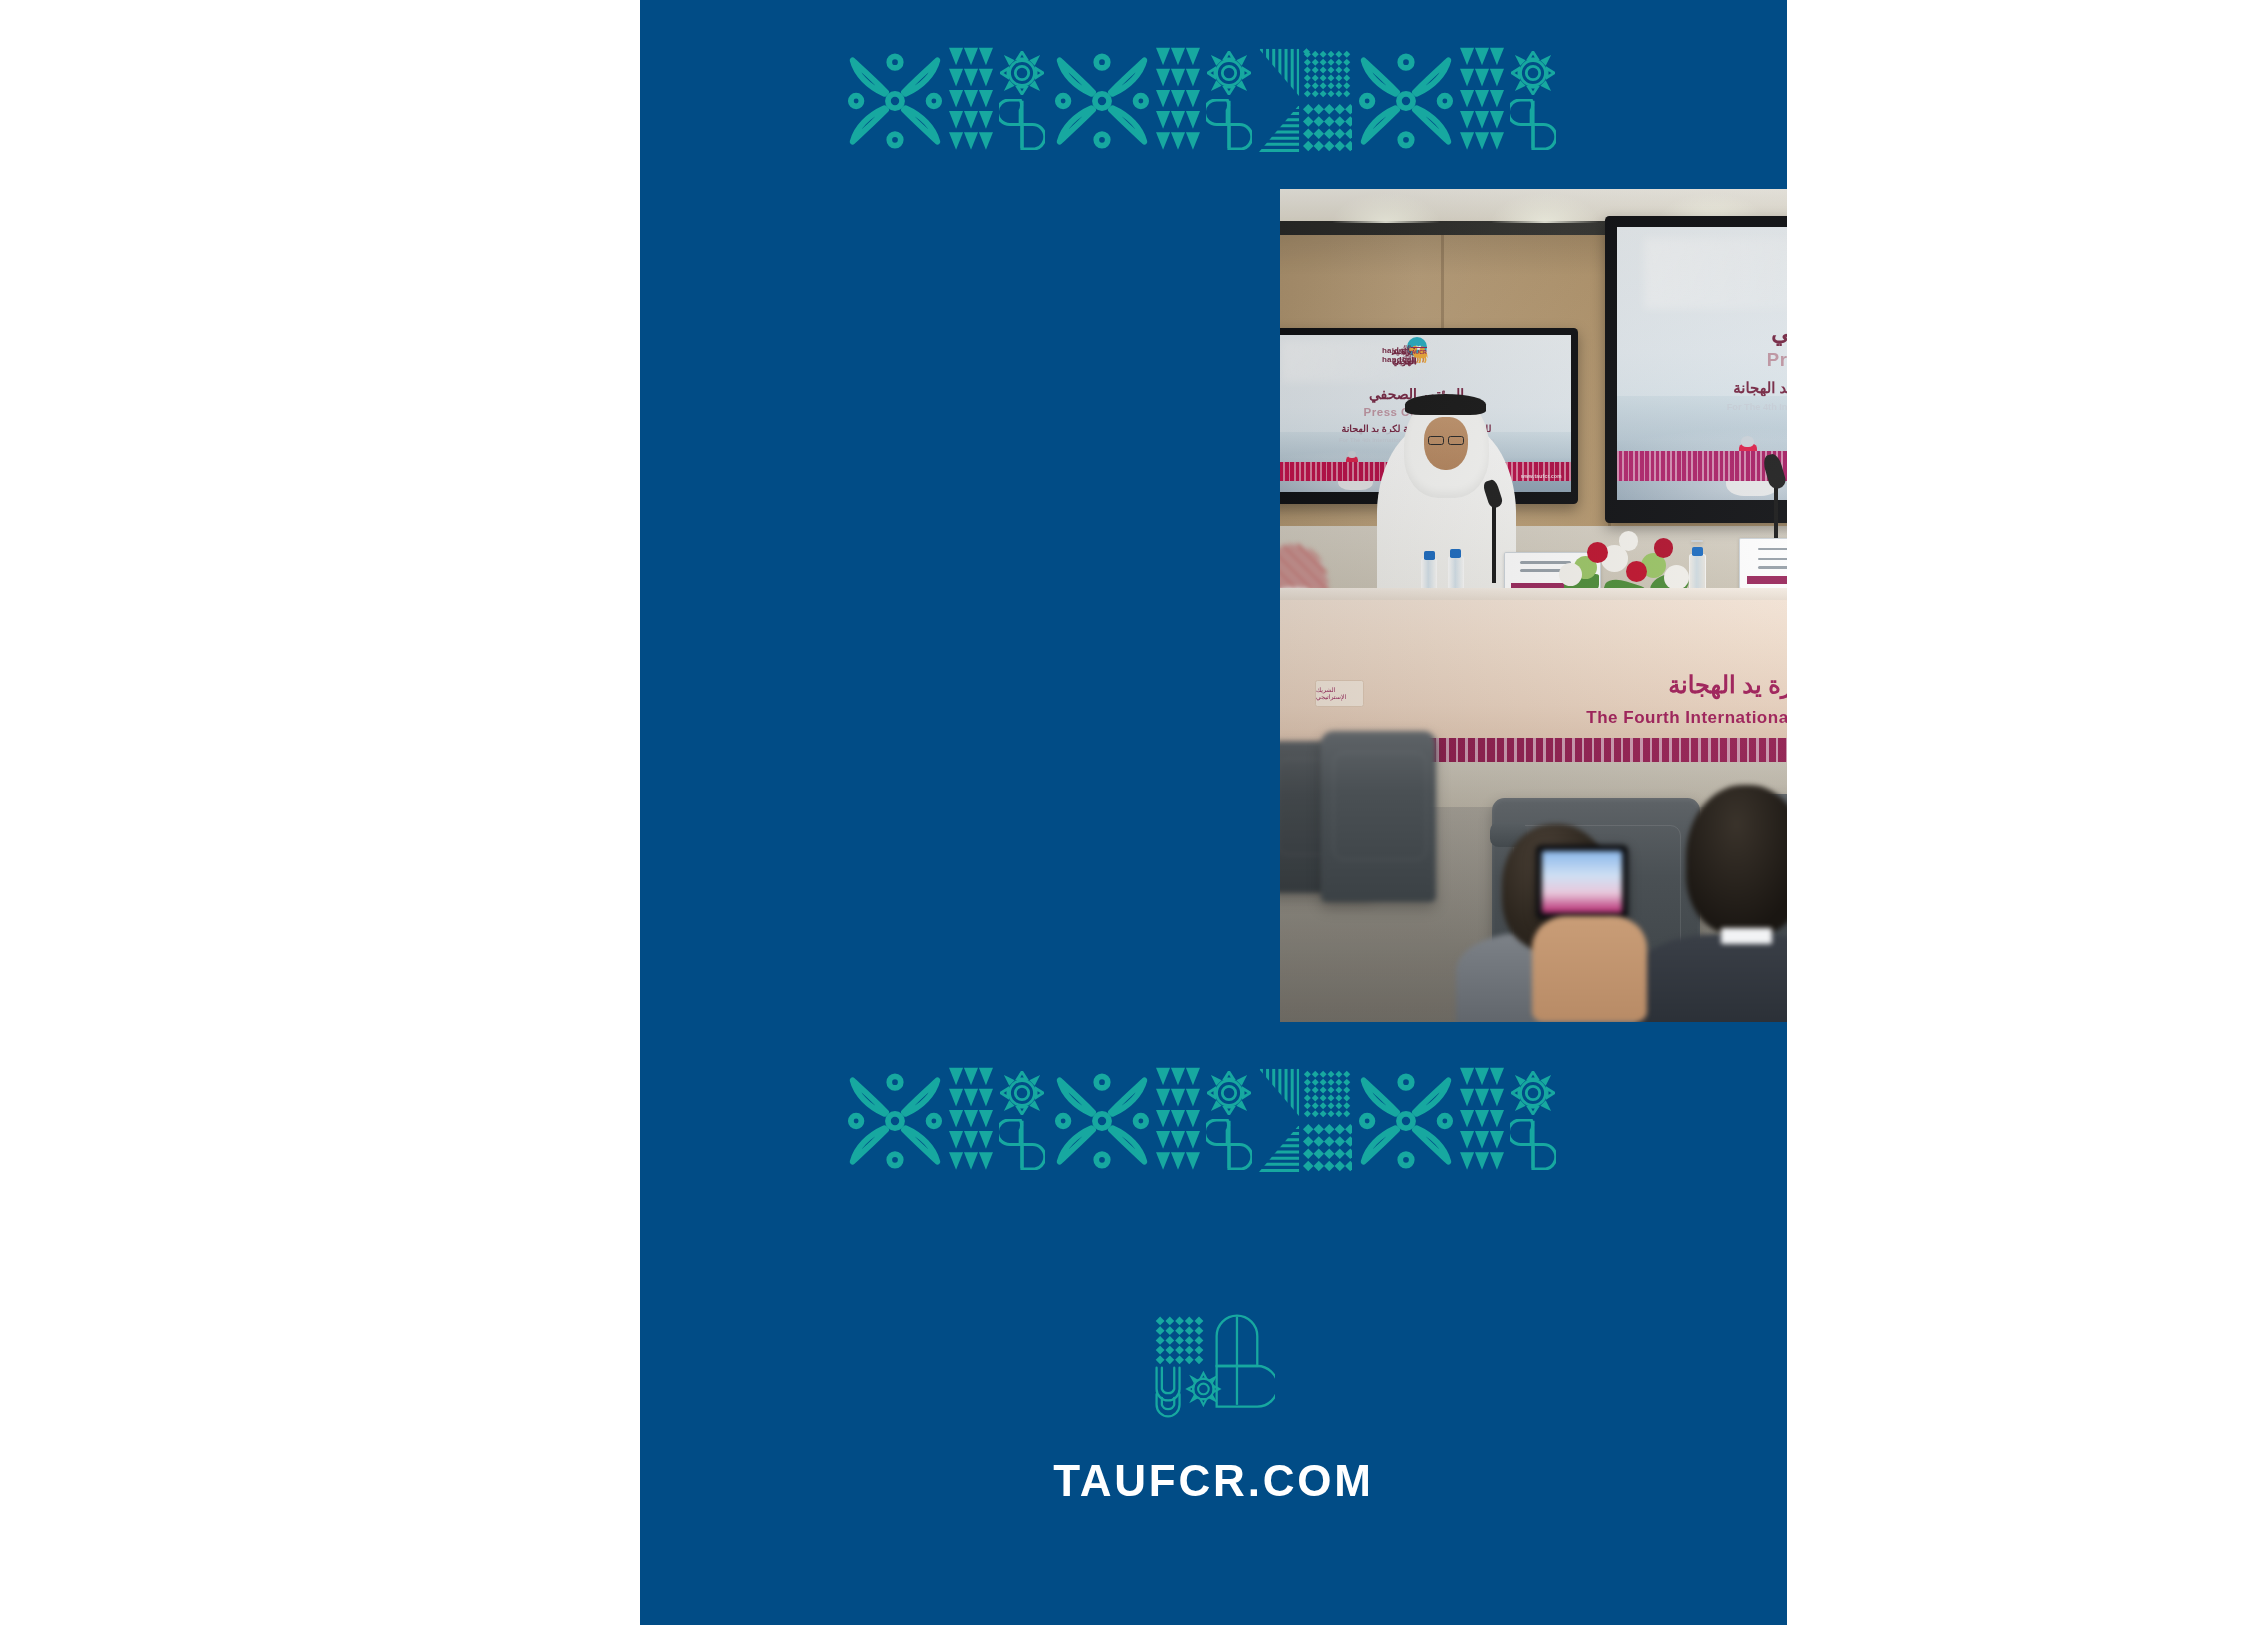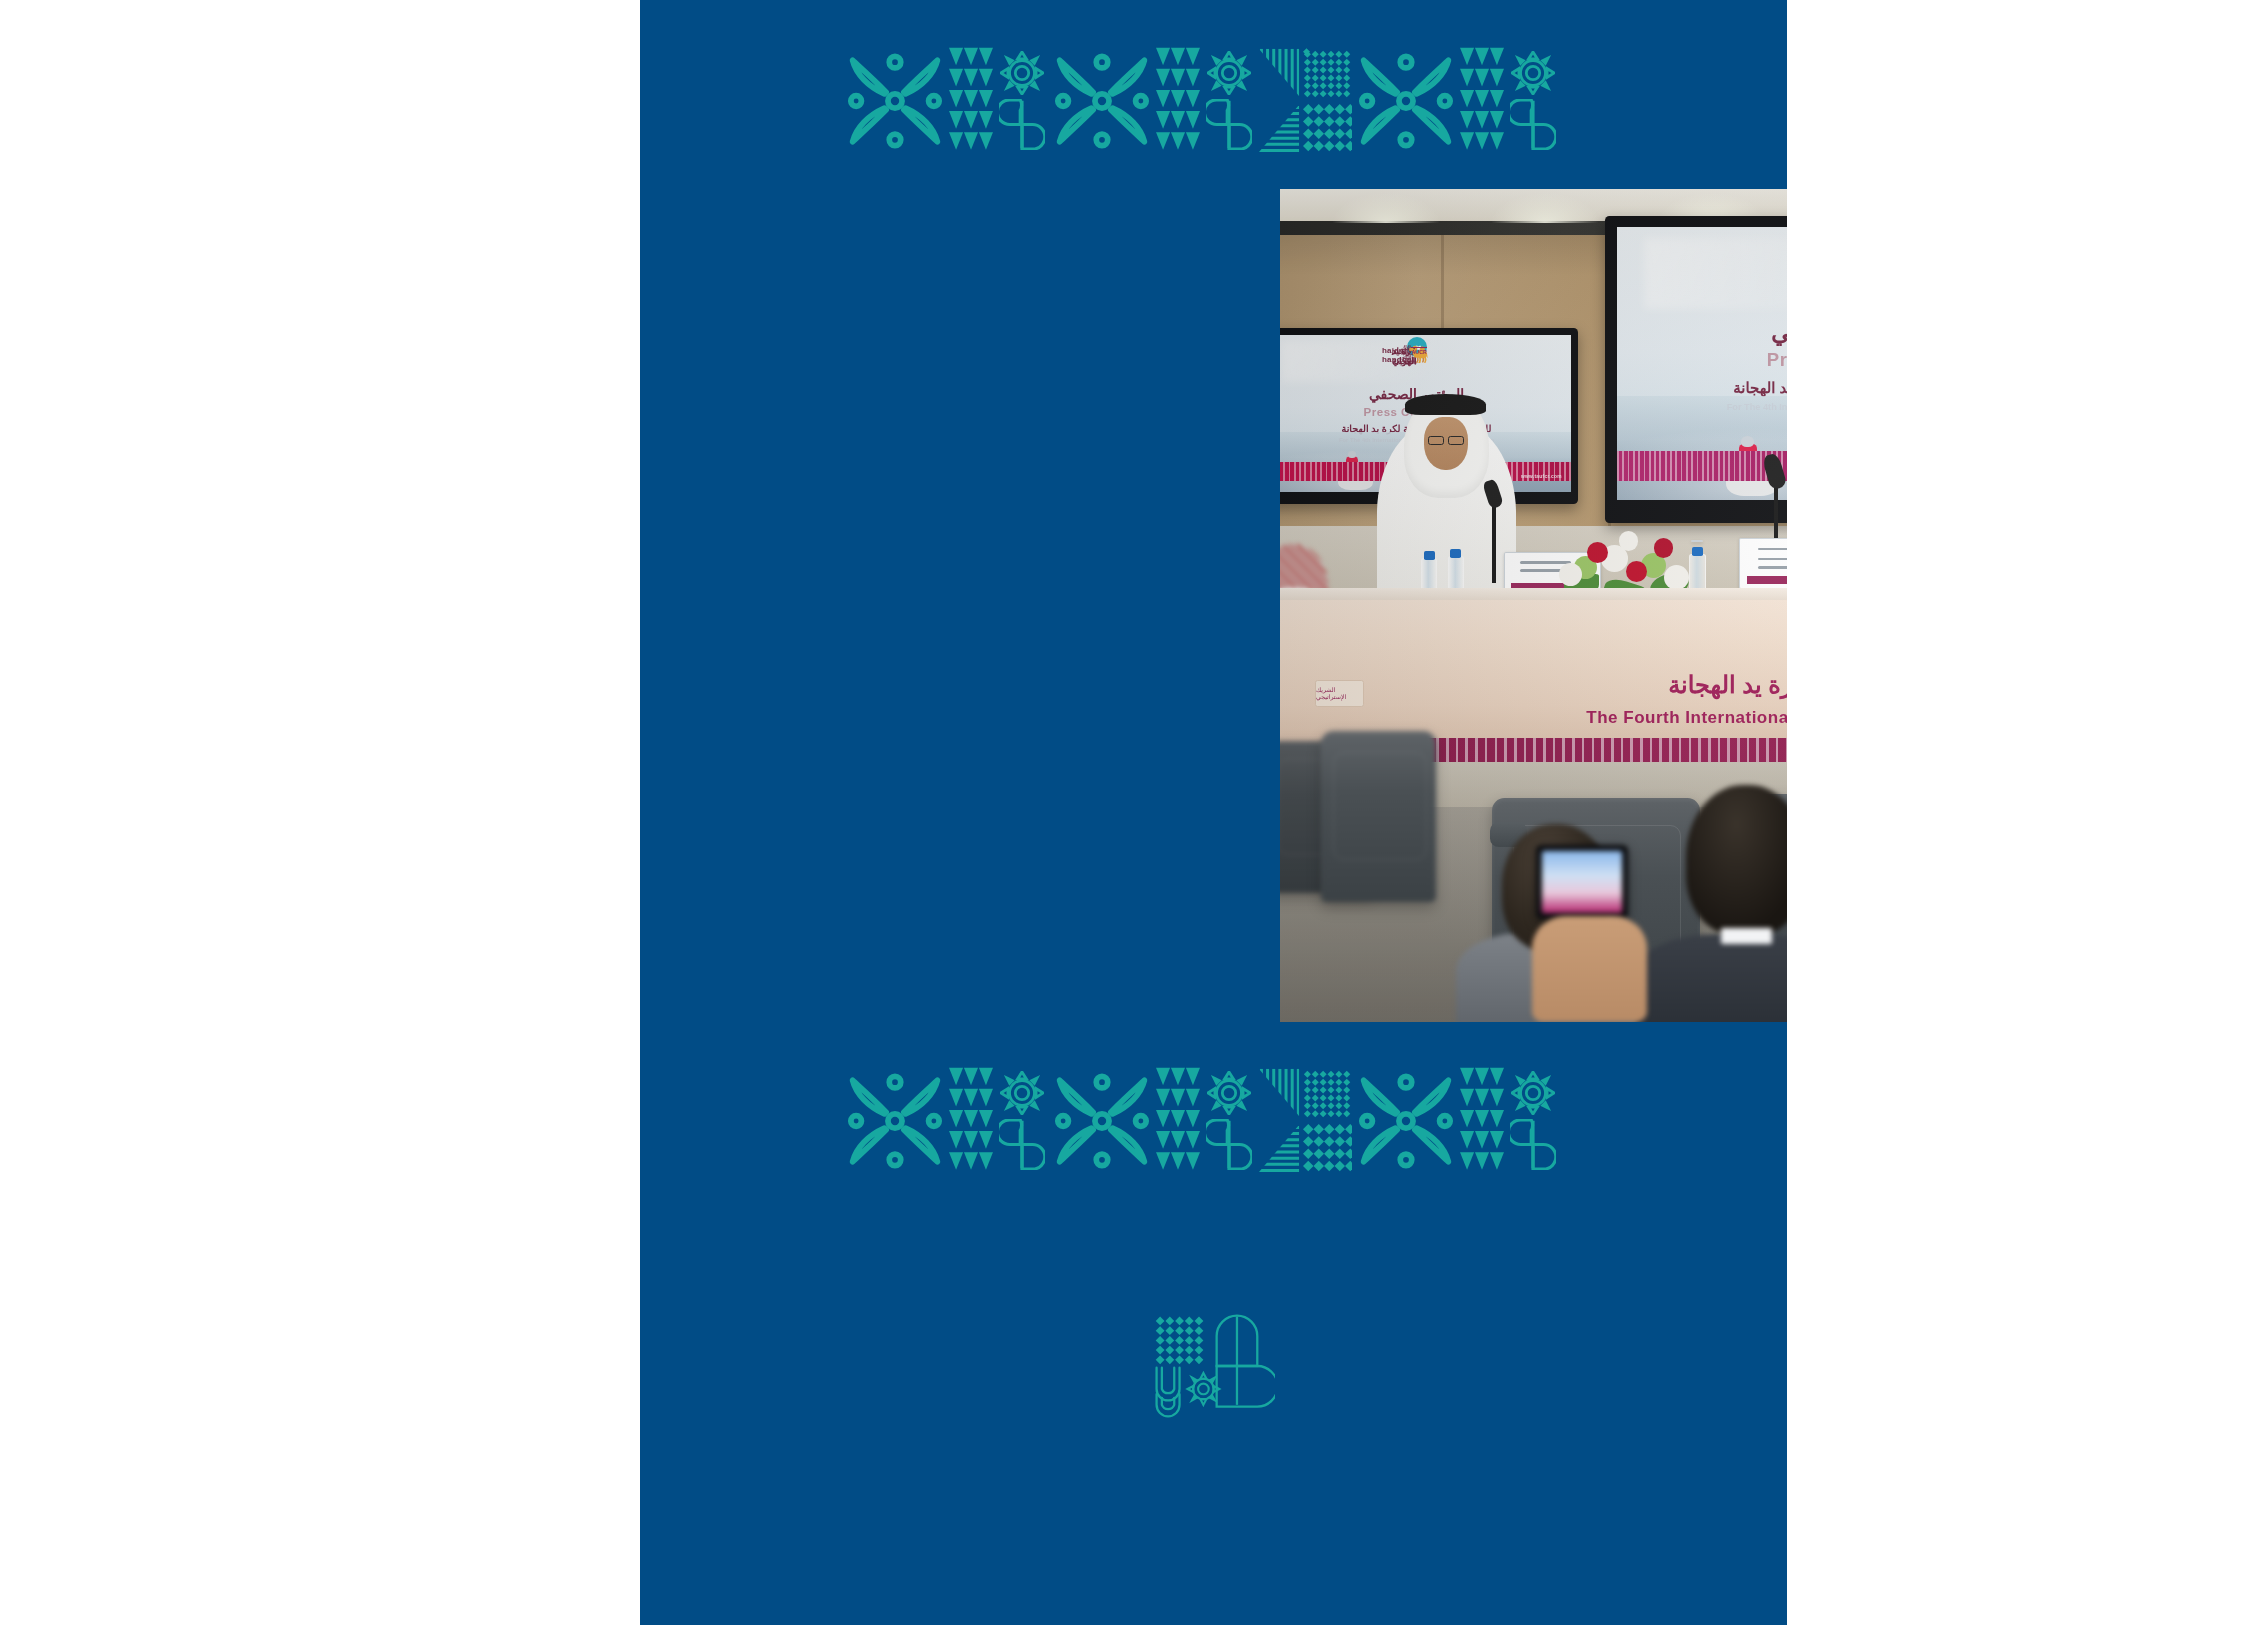--- a/index.html
+++ b/index.html
@@ -1177,17 +1177,18 @@
             <polygon points="70,99 65,96.2 67.2,94"></polygon>
           </g>
 
           <g fill="none" stroke="#17A8A0" stroke-width="2.6">
             <path d="M76 60 L76 26 A23 23 0 0 1 122 26 L122 60 Z" transform="translate(-4,0)"></path>
             <path d="M72 60 L118 60 A23 23 0 0 1 118 106 L72 106 Z" transform="translate(0,0)"></path>
             <path d="M95 4 L95 104"></path>
           </g>
         </svg>
       </div>
+      <div id="brand-url">TAUFCR.COM</div>
     </div>
 
   </div>
 </div>
 
 
 </body></html>

